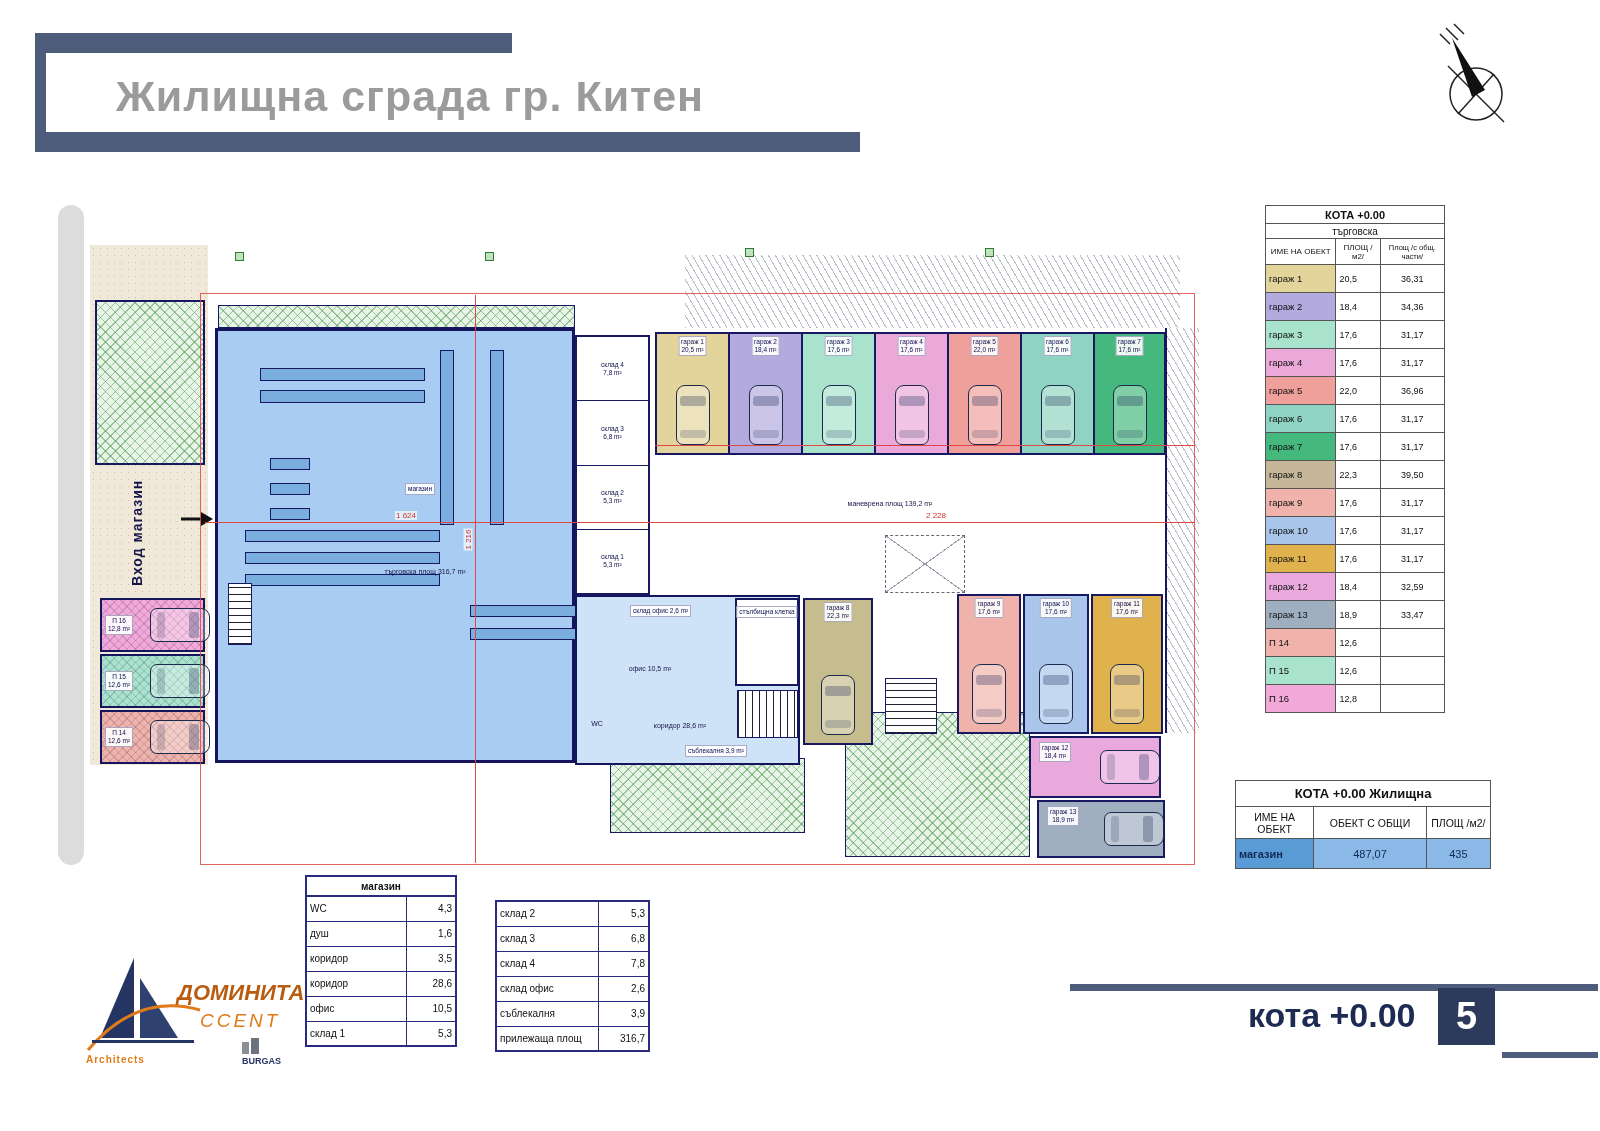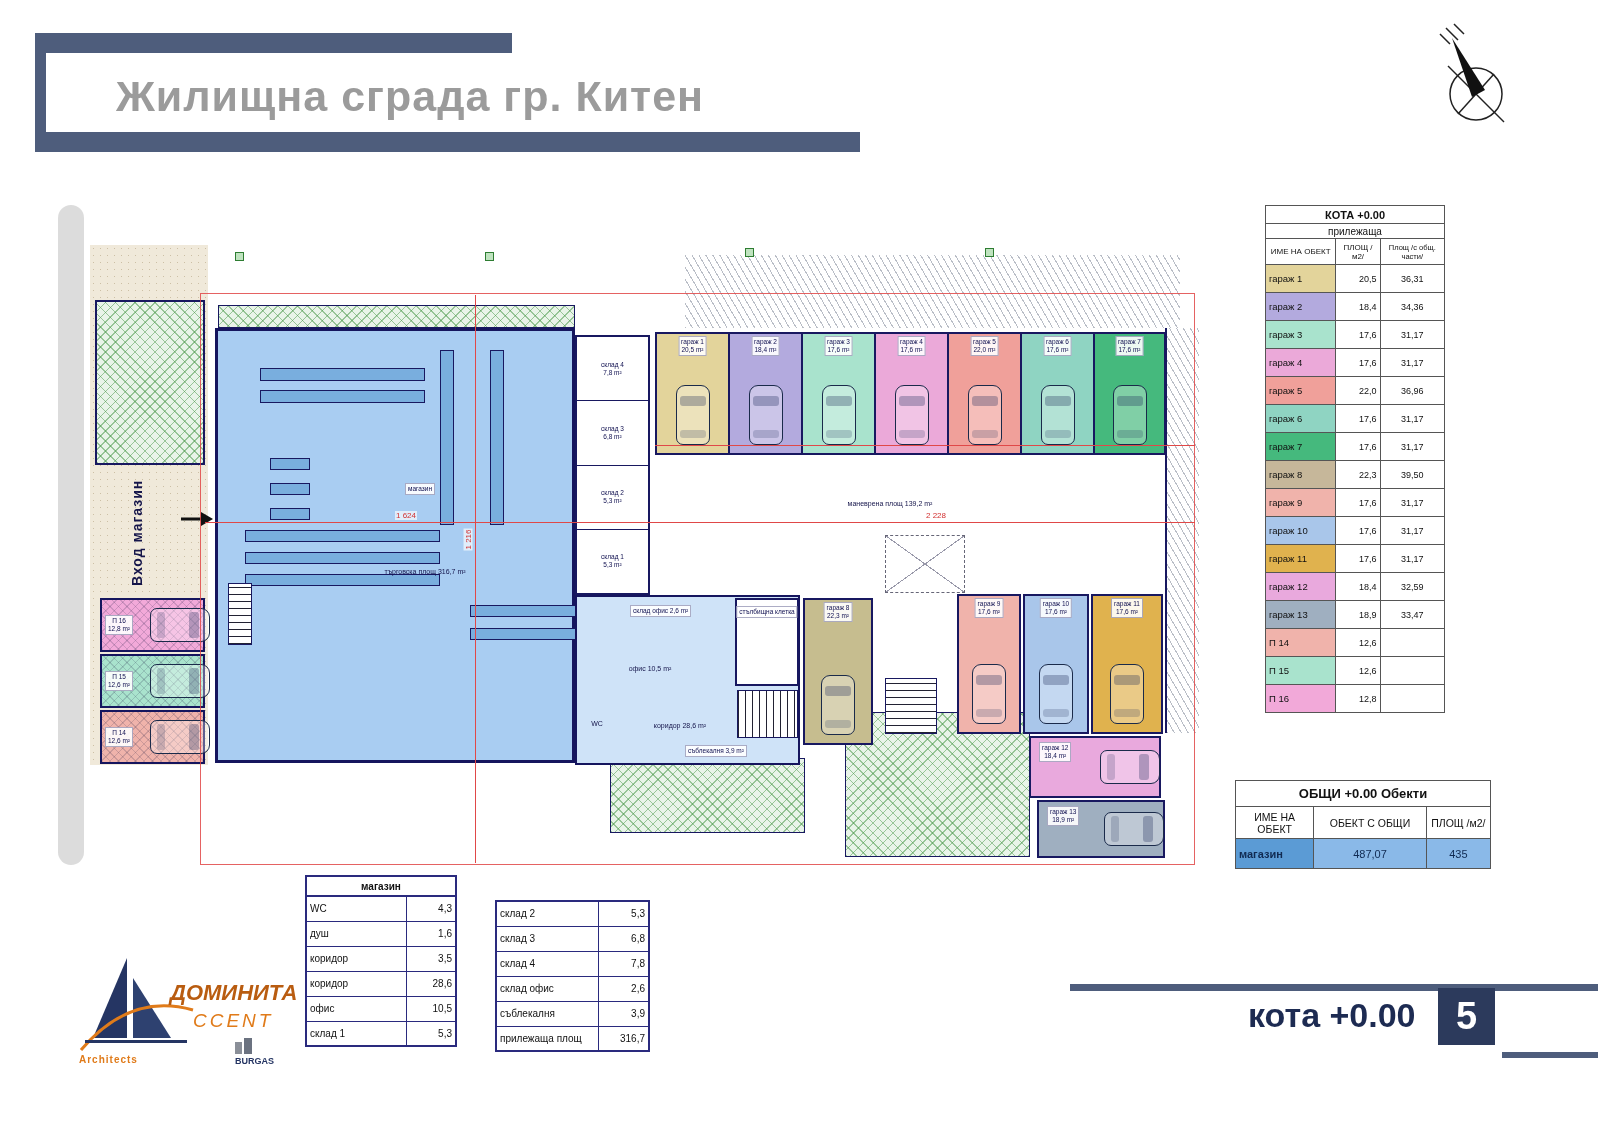--- a/index.html
+++ b/index.html
@@ -50,21 +50,21 @@
   .shrub{position:absolute;width:9px;height:9px;background:#bfe3bf;border:1px solid #2e7d32;z-index:4}
   .ventry{position:absolute;writing-mode:vertical-rl;transform:rotate(180deg);font-size:14px;font-weight:bold;color:#15154a;letter-spacing:1px;z-index:6}
   
   table{border-collapse:collapse;background:#fff}
   td{border:1px solid #555;padding:1px 3px;color:#111;vertical-align:middle}
   .pt{position:absolute;left:1265px;top:205px;width:180px;font-size:9px}
   .pt .tt{font-size:11px;font-weight:bold;text-align:center;height:18px}
   .pt .ts{font-size:10px;text-align:center;height:15px}
   .pt .hh{font-size:8px;text-align:center;line-height:9px;height:26px}
   .pt .nm{width:70px;font-size:9.5px;height:28px}
-  .pt .v1{width:44px;text-align:right}
+  .pt .v1{width:44px;text-align:left}
   .pt .v2{width:64px;text-align:center}
   .ot{position:absolute;left:1235px;top:780px;width:256px;font-size:11px}
   .ot .tt{font-size:13px;font-weight:bold;text-align:center;height:26px}
   .ot .hh{font-size:10.5px;text-align:center;line-height:12px;height:32px}
   .ot .rn{background:#5b9bd5;font-weight:bold;color:#102a52;width:76px;height:30px}
   .ot .rv{background:#8ab9e8;text-align:center;color:#102a52}
   .st{position:absolute;font-size:10px}
   .st td{border:1px solid #2a2a7e}
   .st .tt{font-weight:bold;text-align:center;height:20px;border:2px solid #2a2a7e}
   .st .n{width:100px;height:25px;border-left:2px solid #2a2a7e}
@@ -303,21 +303,21 @@
 
 <div class="notes">
 </div>
 
 <table class="pt">
   <tbody>
       <tr>
         <td class="tt" colspan="3">КОТА +0.00</td>
       </tr>
   <tr>
-        <td class="ts" colspan="3">прилежаща</td>
+        <td class="ts" colspan="3">търговска</td>
       </tr>
   <tr>
     <td class="hh">ИМЕ НА ОБЕКТ</td>
     <td class="hh">ПЛОЩ /м2/</td>
     <td class="hh" style="font-size:7.5px">Площ /с общ. части/</td>
   </tr>
   <tr>
         <td class="nm" style="background-color: rgb(227, 212, 155);">гараж 1</td>
         <td class="v1">20,5</td>
         <td class="v2">36,31</td>
@@ -396,21 +396,21 @@
         <td class="nm" style="background-color: rgb(242, 169, 217);">П 16</td>
         <td class="v1">12,8</td>
         <td class="v2"></td>
       </tr>
 </tbody>
   </table>
 
 <table class="ot">
   <tbody>
       <tr>
-        <td class="tt" colspan="3">ОБЩИ +0.00 Обекти</td>
+        <td class="tt" colspan="3">КОТА +0.00 Жилищна</td>
       </tr>
   <tr>
     <td class="hh" style="width:78px">ИМЕ НА ОБЕКТ</td>
     <td class="hh" style="width:112px">ОБЕКТ С ОБЩИ</td>
     <td class="hh" style="width:64px">ПЛОЩ /м2/</td>
   </tr>
   <tr>
     <td class="rn">магазин</td>
     <td class="rv">487,07</td>
     <td class="rv">435</td>
@@ -472,21 +472,21 @@
         <td class="n">съблекалня</td>
         <td class="v">3,9</td>
       </tr>
   <tr>
         <td class="n">прилежаща площ</td>
         <td class="v">316,7</td>
       </tr>
 </tbody>
   </table>
 
-<div class="abs" style="left:75px;top:952px;width:235px;height:130px">
+<div class="abs" style="left:82px;top:952px;width:235px;height:130px">
   <svg width="125" height="105" style="position:absolute;left:0;top:0">
     <path d="M52,6 L52,86 L18,86 Z" fill="#253563"></path>
     <path d="M58,26 L58,86 L96,86 Z" fill="#2e4170"></path>
     <path d="M6,98 Q55,40 118,58" stroke="#e07b1a" stroke-width="3" fill="none"></path>
     <rect x="10" y="88" width="102" height="3" fill="#253563"></rect>
   </svg>
   <div style="position:absolute;left:95px;top:28px;font-size:22px;font-weight:bold;font-style:italic;color:#b95c10">ДОМИНИТА</div>
   <div style="position:absolute;left:118px;top:58px;font-size:19px;font-style:italic;color:#e07b1a;letter-spacing:3px">CCENT</div>
   <svg width="22" height="18" style="position:absolute;left:158px;top:84px">
     <rect x="2" y="6" width="7" height="12" fill="#8a8f98"></rect>

